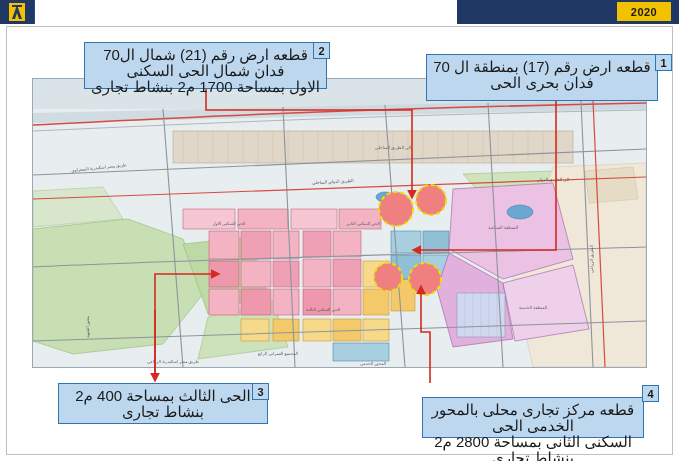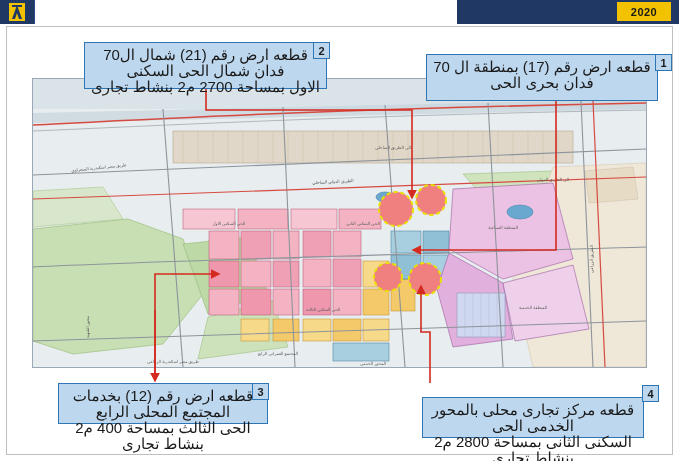--- a/index.html
+++ b/index.html
@@ -304,31 +304,30 @@
   <path d="M206 89 L206 110 L412 110 L412 198" stroke="#d42a1f" stroke-width="1.6" fill="none" marker-end="url(#ah)"></path>
 
   <path d="M155 381 L155 274 L219 274" stroke="#d42a1f" stroke-width="1.6" fill="none" marker-end="url(#ah)"></path>
   <path d="M155 310 L155 381" stroke="#d42a1f" stroke-width="1.6" fill="none" marker-end="url(#ah)"></path>
 
   <path d="M430 383 L430 332 L421 332 L421 286" stroke="#d42a1f" stroke-width="1.6" fill="none" marker-end="url(#ah)"></path>
 </svg>
 
 <div class="callout" id="callout-2">
   <div>قطعه ارض رقم (21) شمال ال70 فدان شمال الحى  السكنى</div>
-  <div>الاول بمساحة 2700 م2 بنشاط تجارى</div>
+  <div>الاول بمساحة 1700 م2 بنشاط تجارى</div>
 </div>
 <div class="num-tab" id="tab-2">2</div>
 
 <div class="callout" id="callout-1">
   <div>قطعه ارض رقم (17) بمنطقة  ال 70 فدان بحرى الحى</div>
 </div>
 <div class="num-tab" id="tab-1">1</div>
 
 <div class="callout" id="callout-3">
-  <div>قطعه ارض رقم (12) بخدمات المجتمع المحلى الرابع</div>
   <div>الحى الثالث بمساحة 400 م2 بنشاط تجارى</div>
 </div>
 <div class="num-tab" id="tab-3">3</div>
 
 <div class="callout" id="callout-4">
   <div>قطعه مركز تجارى محلى بالمحور الخدمى الحى</div>
   <div>السكنى الثانى  بمساحة 2800 م2 بنشاط تجارى</div>
 </div>
 <div class="num-tab" id="tab-4">4</div>
 

